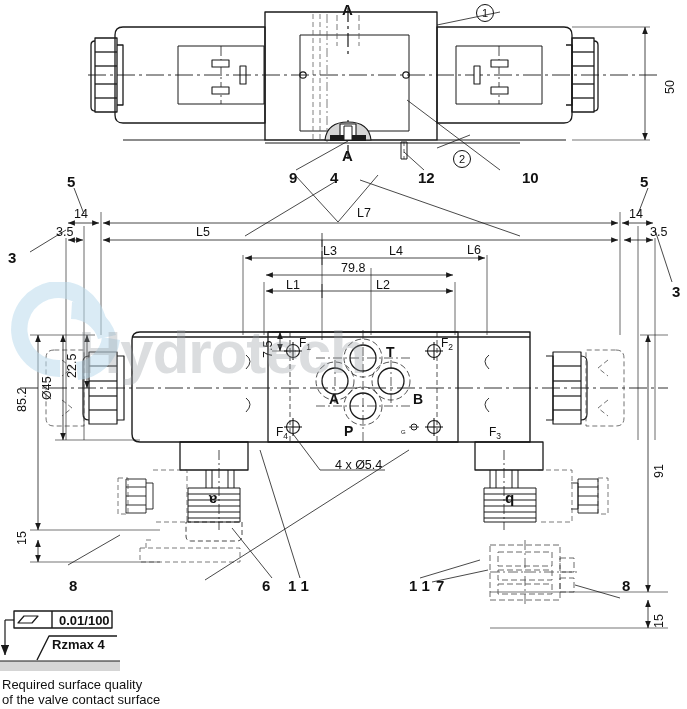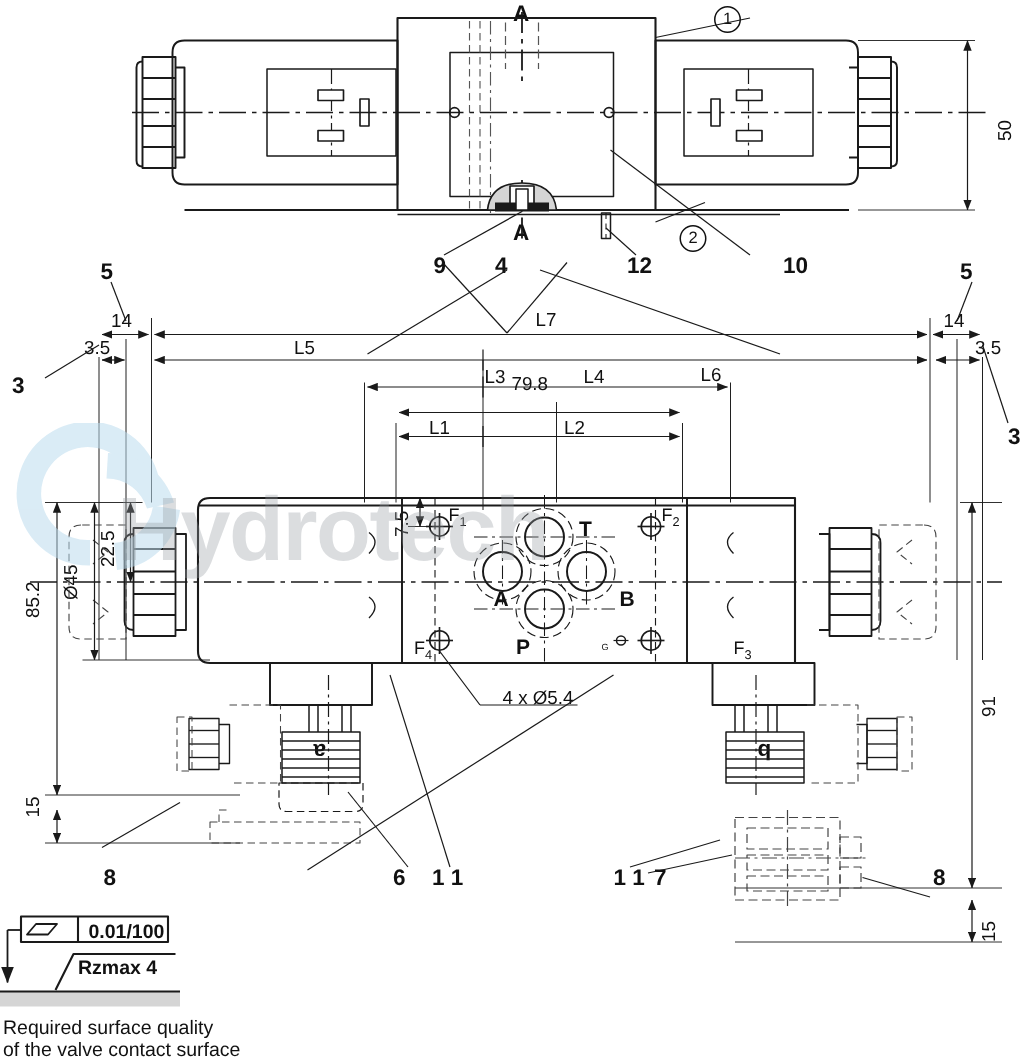--- a/index.html
+++ b/index.html
@@ -399,21 +399,21 @@
 
   <div class="lbl dim" style="left:74px;top:208px;">14</div>
   <div class="lbl dim" style="left:56px;top:226px;">3.5</div>
   <div class="lbl dim" style="left:629px;top:208px;">14</div>
   <div class="lbl dim" style="left:650px;top:226px;">3.5</div>
   <div class="lbl dim" style="left:357px;top:207px;">L7</div>
   <div class="lbl dim" style="left:196px;top:226px;">L5</div>
   <div class="lbl dim" style="left:467px;top:244px;">L6</div>
   <div class="lbl dim" style="left:275px;top:245px;margin-left:48px;">L3</div>
   <div class="lbl dim" style="left:389px;top:245px;">L4</div>
-  <div class="lbl dim" style="left:341px;top:250px;">79.8</div>
+  <div class="lbl dim" style="left:341px;top:262px;">79.8</div>
   <div class="lbl dim" style="left:286px;top:279px;">L1</div>
   <div class="lbl dim" style="left:376px;top:279px;text-align:right;">L2</div>
 
   <div class="lbl dimv" style="left:16px;top:412px;transform:rotate(-90deg);">85.2</div>
   <div class="lbl dimv" style="left:41px;top:400px;transform:rotate(-90deg);">Ø45</div>
   <div class="lbl dimv" style="left:66px;top:378px;transform:rotate(-90deg);">22.5</div>
   <div class="lbl dimv" style="left:16px;top:545px;transform:rotate(-90deg);">15</div>
   <div class="lbl dimv" style="left:653px;top:478px;transform:rotate(-90deg);">91</div>
   <div class="lbl dimv" style="left:653px;top:628px;transform:rotate(-90deg);">15</div>
   <div class="lbl dimv" style="left:262px;top:358px;transform:rotate(-90deg);">7.5</div>

